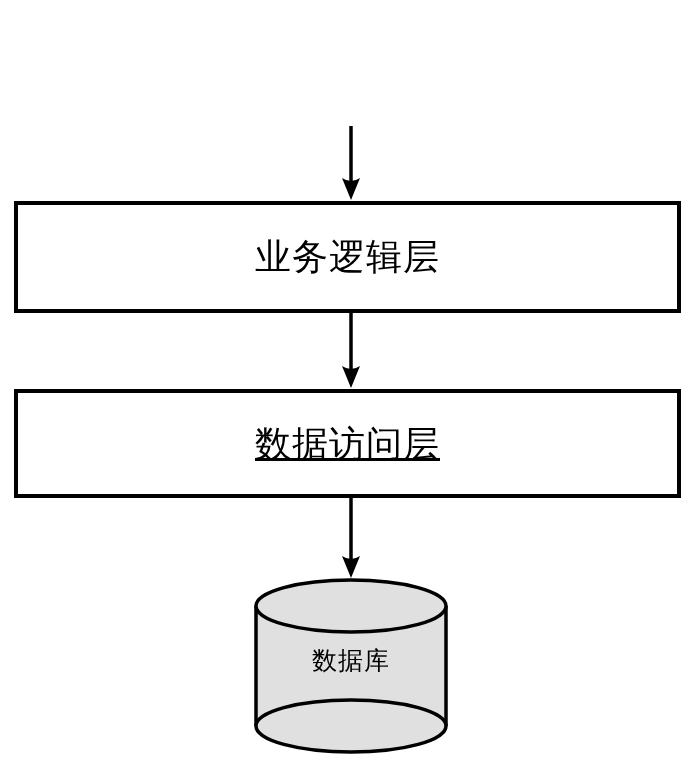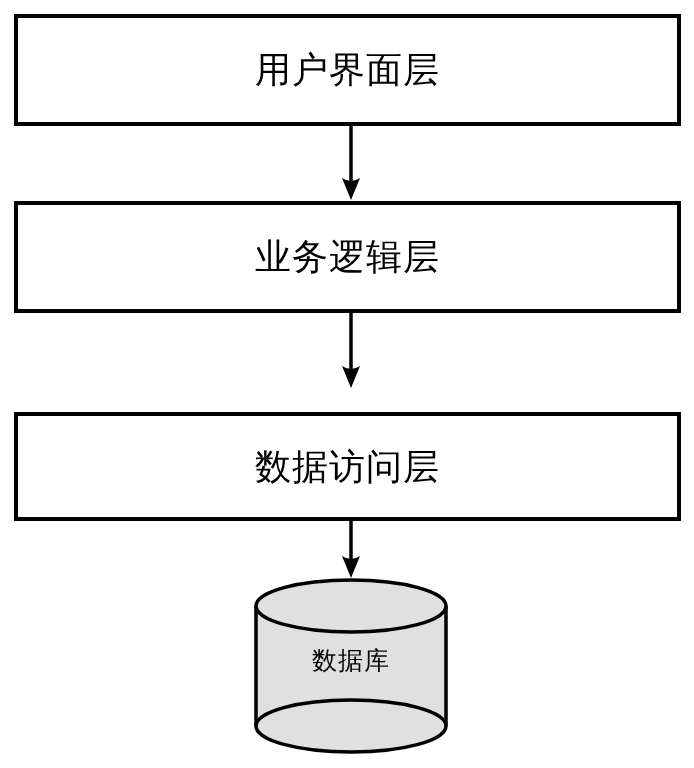--- a/index.html
+++ b/index.html
@@ -28,21 +28,21 @@
   }
   .layer-box .label {
     font-size: 36px;
     color: #000000;
     letter-spacing: 1px;
     line-height: 1;
     user-select: none;
   }
   #box-ui        { top: 14px; }
   #box-business  { top: 201px; }
-  #box-data      { top: 412px; height: 101px; } 
+  #box-data      { top: 389px; height: 101px; text-decoration: underline; } 
   .svg-layer {
     position: absolute;
     top: 0;
     left: 0;
     width: 694px;
     height: 768px;
   }
   .db-label {
     position: absolute;
     left: 256px;
@@ -83,23 +83,20 @@
       <path d="M256,606 L256,726 L446,726 L446,606 Z" fill="#e0e0e0"></path>
 
       <path d="M256,606 L256,726 M446,606 L446,726" stroke="#000000" stroke-width="3.5" fill="none"></path>
 
       <ellipse cx="351" cy="726" rx="95" ry="26" fill="#e0e0e0" stroke="#000000" stroke-width="3.5"></ellipse>
 
       <ellipse cx="351" cy="606" rx="95" ry="26" fill="#e0e0e0" stroke="#000000" stroke-width="3.5"></ellipse>
     </g>
   </svg>
 
-  <div class="layer-box" id="box-ui">
-    <span class="label">用户界面层</span>
-  </div>
 
   <div class="layer-box" id="box-business">
     <span class="label">业务逻辑层</span>
   </div>
 
   <div class="layer-box" id="box-data">
     <span class="label">数据访问层</span>
   </div>
 
   <div class="db-label">数据库</div>

